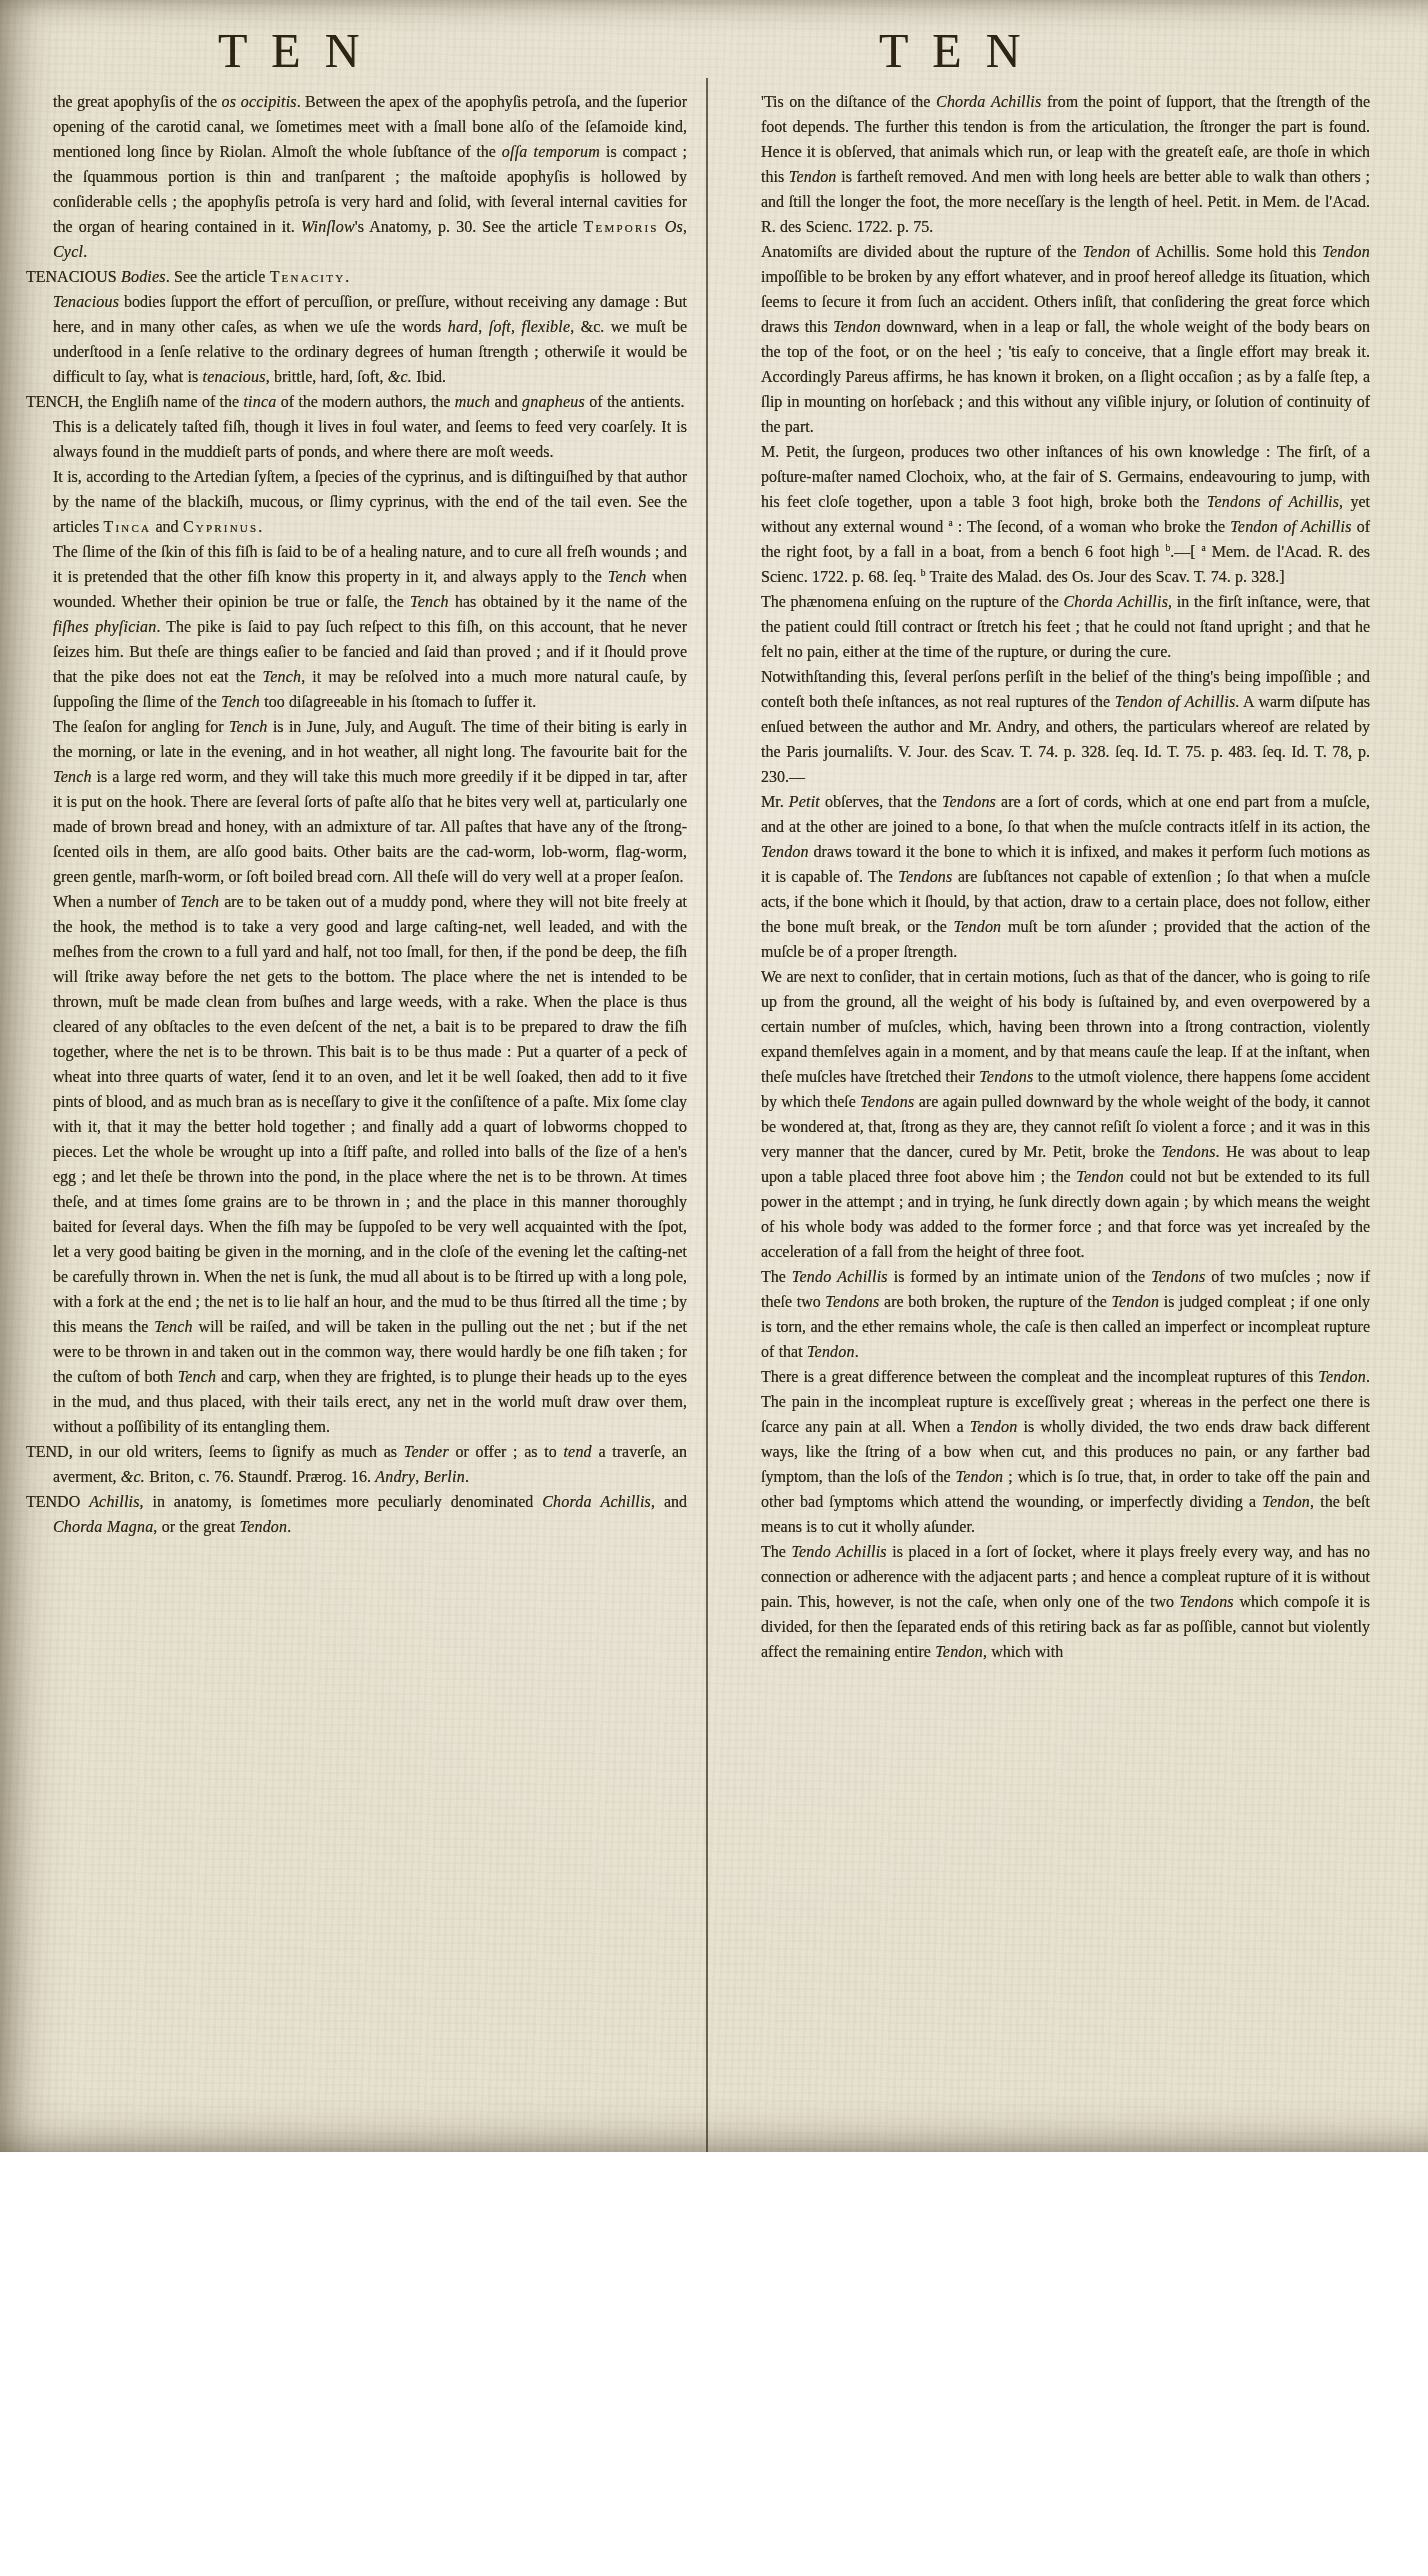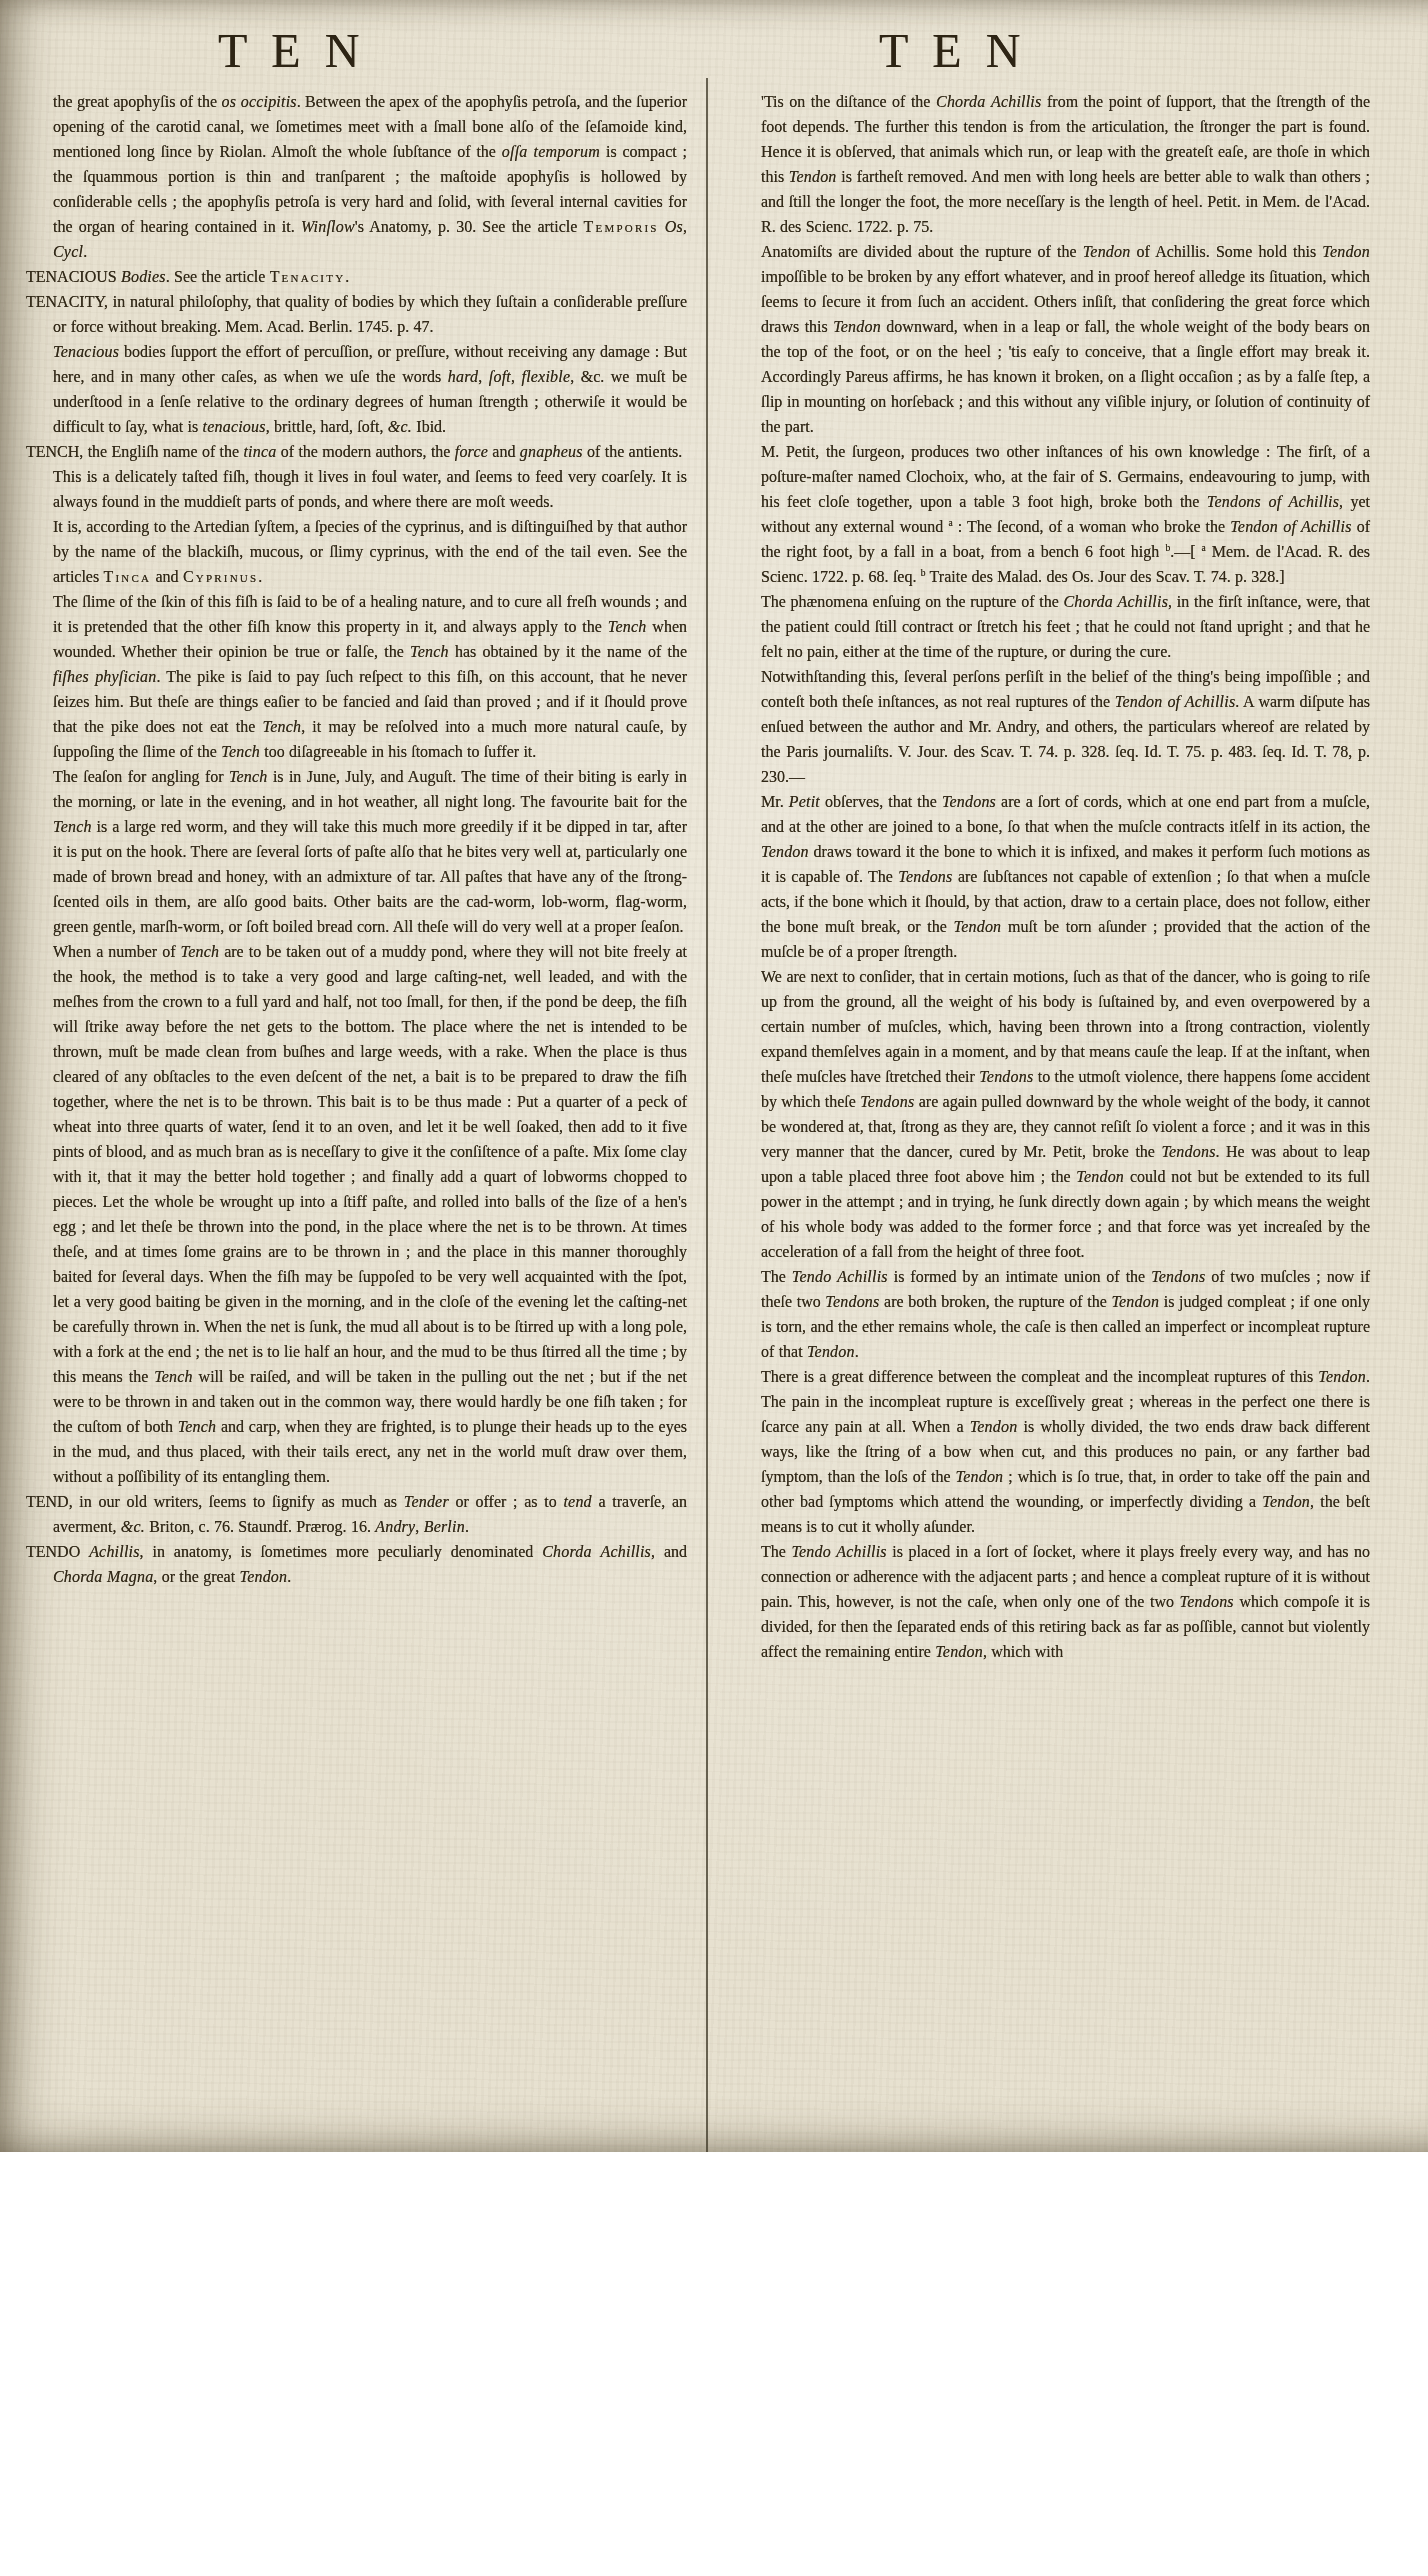--- a/index.html
+++ b/index.html
@@ -59,23 +59,22 @@
 </head>
 <body>
 
 <div class="page">
 
   <div class="col" id="col-left">
     <div class="running-head head-left">TEN</div>
     <div class="paras">
         <div class="p-cont">the great apophyſis of the <i>os occipitis</i>. Between the apex of the apophyſis petroſa, and the ſuperior opening of the carotid canal, we ſometimes meet with a ſmall bone alſo of the ſeſamoide kind, mentioned long ſince by Riolan. Almoſt the whole ſubſtance of the <i>oſſa temporum</i> is compact ; the ſquammous portion is thin and tranſparent ; the maſtoide apophyſis is hollowed by conſiderable cells ; the apophyſis petroſa is very hard and ſolid, with ſeveral internal cavities for the organ of hearing contained in it. <i>Winſlow</i>'s Anatomy, p. 30. See the article <span class="sc">Temporis</span> <i>Os</i>, <i>Cycl</i>.</div>
         <div class="p-entry">TENACIOUS <i>Bodies</i>. See the article <span class="sc">Tenacity</span>.</div>
-        <div class="p-entry">TENACITY, in natural philoſophy, that quality of bodies by which they ſuſtain a conſiderable preſſure or force without breaking. Mem. Acad. Berlin. 1745. p. 47.</div>
         <div class="p-cont"><i>Tenacious</i> bodies ſupport the effort of percuſſion, or preſſure, without receiving any damage : But here, and in many other caſes, as when we uſe the words <i>hard</i>, <i>ſoft</i>, <i>flexible</i>, &amp;c. we muſt be underſtood in a ſenſe relative to the ordinary degrees of human ſtrength ; otherwiſe it would be difficult to ſay, what is <i>tenacious</i>, brittle, hard, ſoft, <i>&amp;c.</i> Ibid.</div>
-        <div class="p-entry">TENCH, the Engliſh name of the <i>tinca</i> of the modern authors, the <i>force</i> and <i>gnapheus</i> of the antients.</div>
+        <div class="p-entry">TENCH, the Engliſh name of the <i>tinca</i> of the modern authors, the <i>much</i> and <i>gnapheus</i> of the antients.</div>
         <div class="p-cont">This is a delicately taſted fiſh, though it lives in foul water, and ſeems to feed very coarſely. It is always found in the muddieſt parts of ponds, and where there are moſt weeds.</div>
         <div class="p-cont">It is, according to the Artedian ſyſtem, a ſpecies of the cyprinus, and is diſtinguiſhed by that author by the name of the blackiſh, mucous, or ſlimy cyprinus, with the end of the tail even. See the articles <span class="sc">Tinca</span> and <span class="sc">Cyprinus</span>.</div>
         <div class="p-cont">The ſlime of the ſkin of this fiſh is ſaid to be of a healing nature, and to cure all freſh wounds ; and it is pretended that the other fiſh know this property in it, and always apply to the <i>Tench</i> when wounded. Whether their opinion be true or falſe, the <i>Tench</i> has obtained by it the name of the <i>fiſhes phyſician</i>. The pike is ſaid to pay ſuch reſpect to this fiſh, on this account, that he never ſeizes him. But theſe are things eaſier to be fancied and ſaid than proved ; and if it ſhould prove that the pike does not eat the <i>Tench</i>, it may be reſolved into a much more natural cauſe, by ſuppoſing the ſlime of the <i>Tench</i> too diſagreeable in his ſtomach to ſuffer it.</div>
         <div class="p-cont">The ſeaſon for angling for <i>Tench</i> is in June, July, and Auguſt. The time of their biting is early in the morning, or late in the evening, and in hot weather, all night long. The favourite bait for the <i>Tench</i> is a large red worm, and they will take this much more greedily if it be dipped in tar, after it is put on the hook. There are ſeveral ſorts of paſte alſo that he bites very well at, particularly one made of brown bread and honey, with an admixture of tar. All paſtes that have any of the ſtrong-ſcented oils in them, are alſo good baits. Other baits are the cad-worm, lob-worm, flag-worm, green gentle, marſh-worm, or ſoft boiled bread corn. All theſe will do very well at a proper ſeaſon.</div>
         <div class="p-cont">When a number of <i>Tench</i> are to be taken out of a muddy pond, where they will not bite freely at the hook, the method is to take a very good and large caſting-net, well leaded, and with the meſhes from the crown to a full yard and half, not too ſmall, for then, if the pond be deep, the fiſh will ſtrike away before the net gets to the bottom. The place where the net is intended to be thrown, muſt be made clean from buſhes and large weeds, with a rake. When the place is thus cleared of any obſtacles to the even deſcent of the net, a bait is to be prepared to draw the fiſh together, where the net is to be thrown. This bait is to be thus made : Put a quarter of a peck of wheat into three quarts of water, ſend it to an oven, and let it be well ſoaked, then add to it five pints of blood, and as much bran as is neceſſary to give it the conſiſtence of a paſte. Mix ſome clay with it, that it may the better hold together ; and finally add a quart of lobworms chopped to pieces. Let the whole be wrought up into a ſtiff paſte, and rolled into balls of the ſize of a hen's egg ; and let theſe be thrown into the pond, in the place where the net is to be thrown. At times theſe, and at times ſome grains are to be thrown in ; and the place in this manner thoroughly baited for ſeveral days. When the fiſh may be ſuppoſed to be very well acquainted with the ſpot, let a very good baiting be given in the morning, and in the cloſe of the evening let the caſting-net be carefully thrown in. When the net is ſunk, the mud all about is to be ſtirred up with a long pole, with a fork at the end ; the net is to lie half an hour, and the mud to be thus ſtirred all the time ; by this means the <i>Tench</i> will be raiſed, and will be taken in the pulling out the net ; but if the net were to be thrown in and taken out in the common way, there would hardly be one fiſh taken ; for the cuſtom of both <i>Tench</i> and carp, when they are frighted, is to plunge their heads up to the eyes in the mud, and thus placed, with their tails erect, any net in the world muſt draw over them, without a poſſibility of its entangling them.</div>
         <div class="p-entry">TEND, in our old writers, ſeems to ſignify as much as <i>Tender</i> or offer ; as to <i>tend</i> a traverſe, an averment, <i>&amp;c.</i> Briton, c. 76. Staundf. Prærog. 16. <i>Andry</i>, <i>Berlin</i>.</div>
         <div class="p-entry">TENDO <i>Achillis</i>, in anatomy, is ſometimes more peculiarly denominated <i>Chorda Achillis</i>, and <i>Chorda Magna</i>, or the great <i>Tendon</i>.</div>
       </div>
   </div>
 

